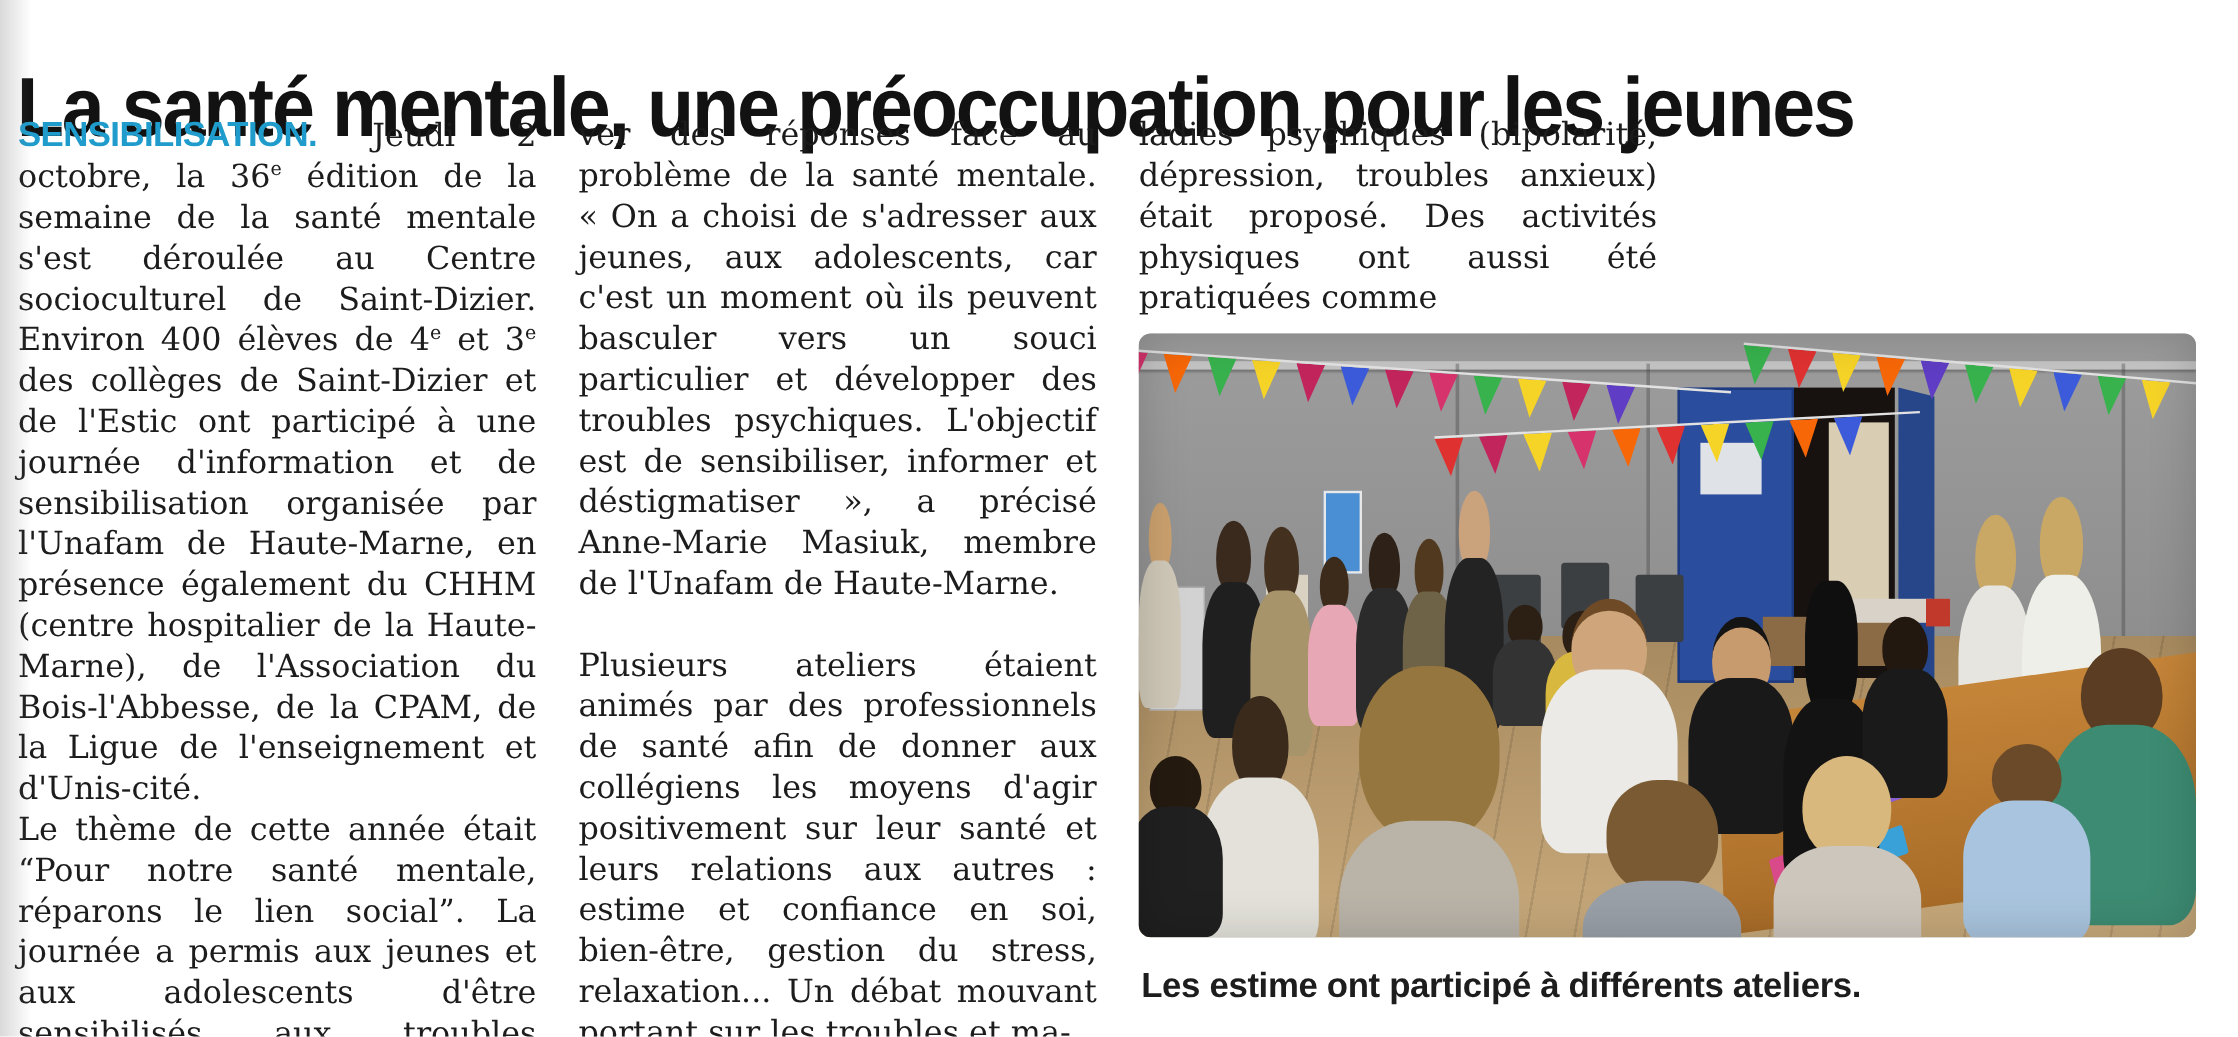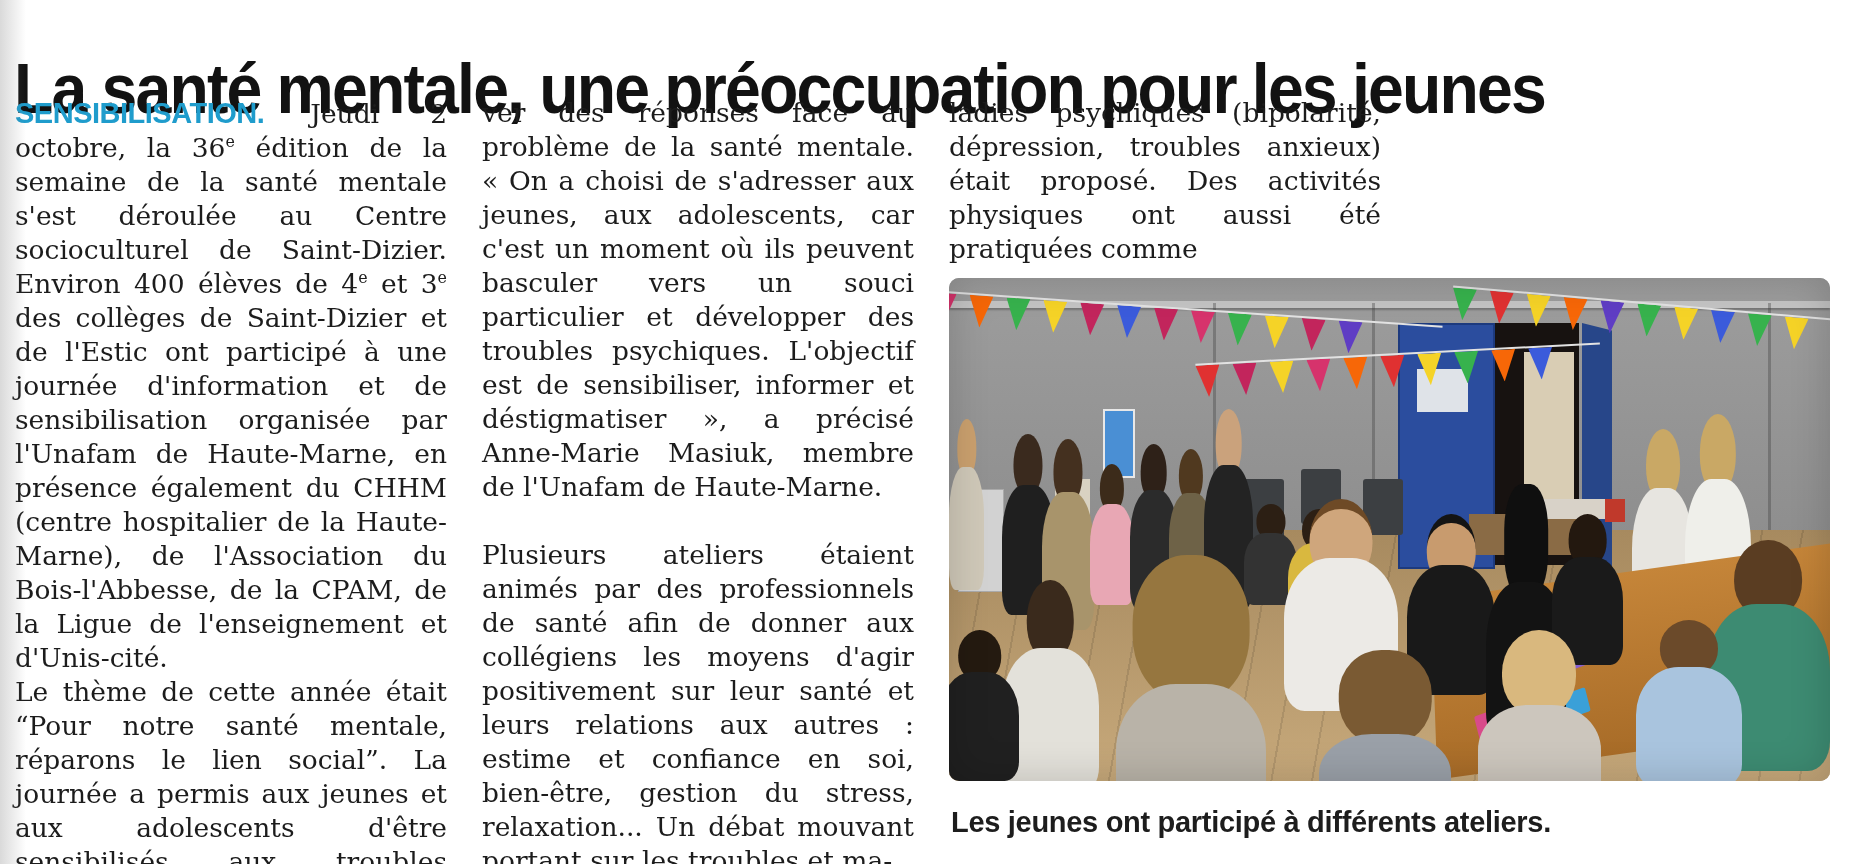--- a/index.html
+++ b/index.html
@@ -251,16 +251,16 @@
         <div class="torso" style="background:#3d8b72"></div>
       </div>
     <div class="person" style="left:78%;top:68%;width:12%;height:33%">
         <div class="head" style="background:#6b4a2a"></div>
         <div class="torso" style="background:#a9c4de"></div>
       </div>
 
     <div class="abs vignette"></div>
   </div>
 
-  <div class="caption">Les jeunes ont participé à différents ateliers.</div>
+  <div class="caption">Les estime ont participé à différents ateliers.</div>
 
   <div class="edge-shade"></div>
 </div>
 
 </body></html>

